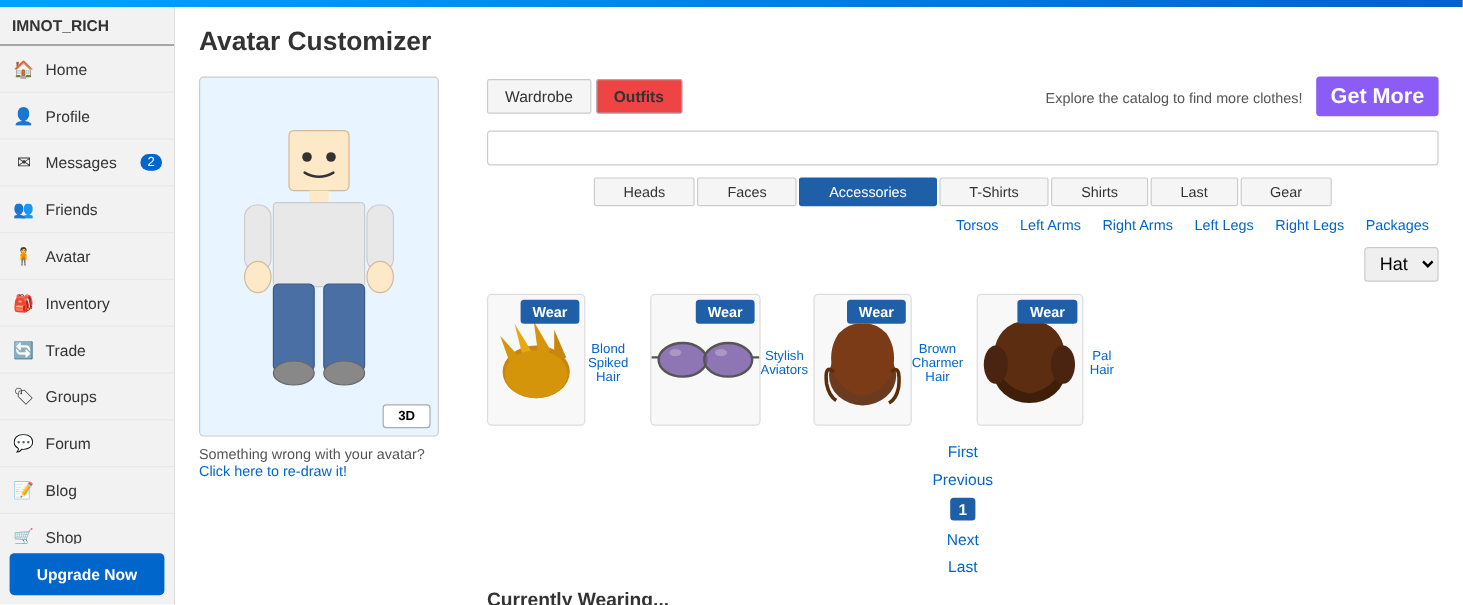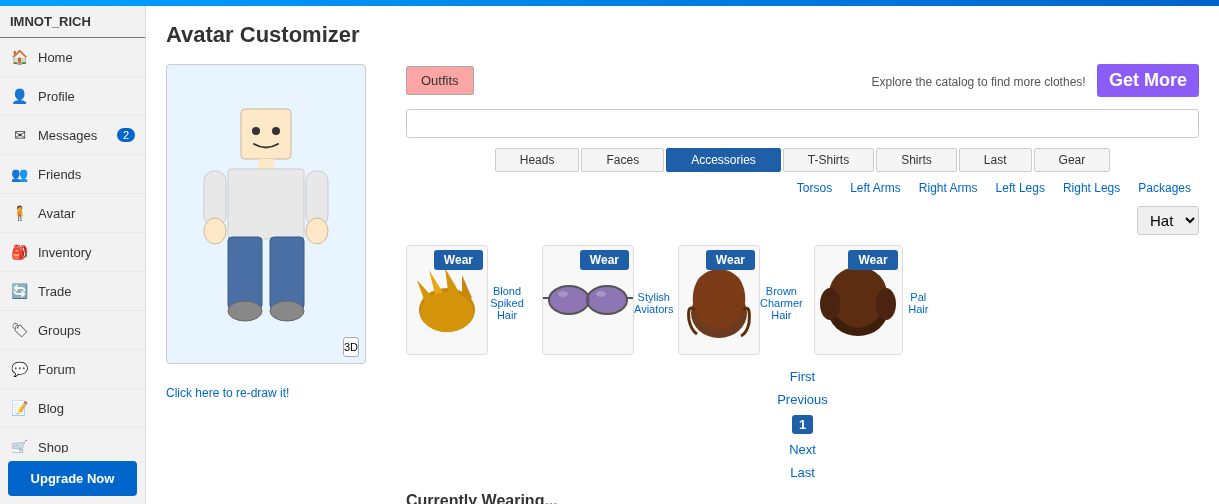--- a/index.html
+++ b/index.html
@@ -20,29 +20,29 @@
 
     
     .main-content { flex: 1; overflow-y: auto; padding: 16px 20px; background: #fff; }
     .page-title { font-size: 22px; font-weight: bold; color: #333; margin-bottom: 16px; }
 
     .content-area { display: flex; gap: 20px; }
 
     
     .avatar-panel { width: 220px; flex-shrink: 0; }
     .avatar-preview { width: 200px; height: 300px; background: #e8f4ff; border: 1px solid #ccc; border-radius: 4px; display: flex; align-items: center; justify-content: center; position: relative; }
-    .btn-3d { position: absolute; bottom: 6px; right: 6px; padding: 3px 0; background: #fff; border: 1px solid #aaa; border-radius: 3px; font-size: 11px; cursor: pointer; }
+    .btn-3d { position: absolute; bottom: 6px; right: 6px; padding: 3px 12px; background: #fff; border: 1px solid #aaa; border-radius: 3px; font-size: 11px; cursor: pointer; font-weight: bold; }
     .avatar-issue { margin-top: 8px; font-size: 12px; color: #555; }
     .avatar-issue a { color: #0066cc; text-decoration: none; }
 
     
     .right-panel { flex: 1; }
     .tabs-row { display: flex; align-items: center; margin-bottom: 12px; gap: 4px; }
     .tab-btn { padding: 6px 14px; border: 1px solid #ccc; background: #f5f5f5; cursor: pointer; font-size: 13px; color: #333; border-radius: 2px; }
-    .tab-btn.active { background: #fca5a5; border-color: #aaa; font-weight: normal; }
+    .tab-btn.active { background: #ef4444; border-color: #aaa; font-weight: bold; }
     .catalog-promo { margin-left: auto; text-align: right; font-size: 12px; color: #555; }
     .get-more-btn { padding: 6px 12px; background: #8b5cf6; color: #fff; border: none; border-radius: 3px; cursor: pointer; font-size: 18px; font-weight: bold; margin-left: 8px; }
 
     .search-bar { width: 100%; padding: 6px 8px; border: 1px solid #ccc; border-radius: 3px; margin-bottom: 10px; font-size: 13px; }
 
     .category-tabs { display: flex; flex-wrap: wrap; gap: 2px; margin-bottom: 6px; justify-content: center; }
     .cat-tab { padding: 4px 24px; background: #f5f5f5; border: 1px solid #ccc; border-radius: 2px; cursor: pointer; font-size: 12px; color: #333; }
     .cat-tab.active { background: #1e5fa8; color: #fff; border-color: #1e5fa8; }
 
     .sub-tabs { display: flex; flex-wrap: wrap; gap: 2px; margin-bottom: 8px; justify-content: flex-end; }
@@ -156,29 +156,30 @@
 
             <rect x="74" y="158" width="34" height="72" rx="4" fill="#4a6fa5" stroke="#3a5a8a" stroke-width="1"></rect>
 
             <ellipse cx="49" cy="232" rx="17" ry="10" fill="#888" stroke="#666" stroke-width="1"></ellipse>
 
             <ellipse cx="91" cy="232" rx="17" ry="10" fill="#888" stroke="#666" stroke-width="1"></ellipse>
           </svg>
           <button class="btn-3d">3D</button>
         </div>
         <div class="avatar-issue">
-          <br>
+          <span>Something wrong with your avatar?</span><br>
           <a href="#">Click here to re-draw it!</a>
         </div>
       </div>
 
       <div class="right-panel">
 
         
         <div class="tabs-row">
+          <button class="tab-btn">Wardrobe</button>
           <button class="tab-btn active">Outfits</button>
           <div class="catalog-promo">
             <span>Explore the catalog to find more clothes!</span>
             <button class="get-more-btn">Get More</button>
           </div>
         </div>
 
         
         <input class="search-bar" type="text" placeholder="" style="">
 

